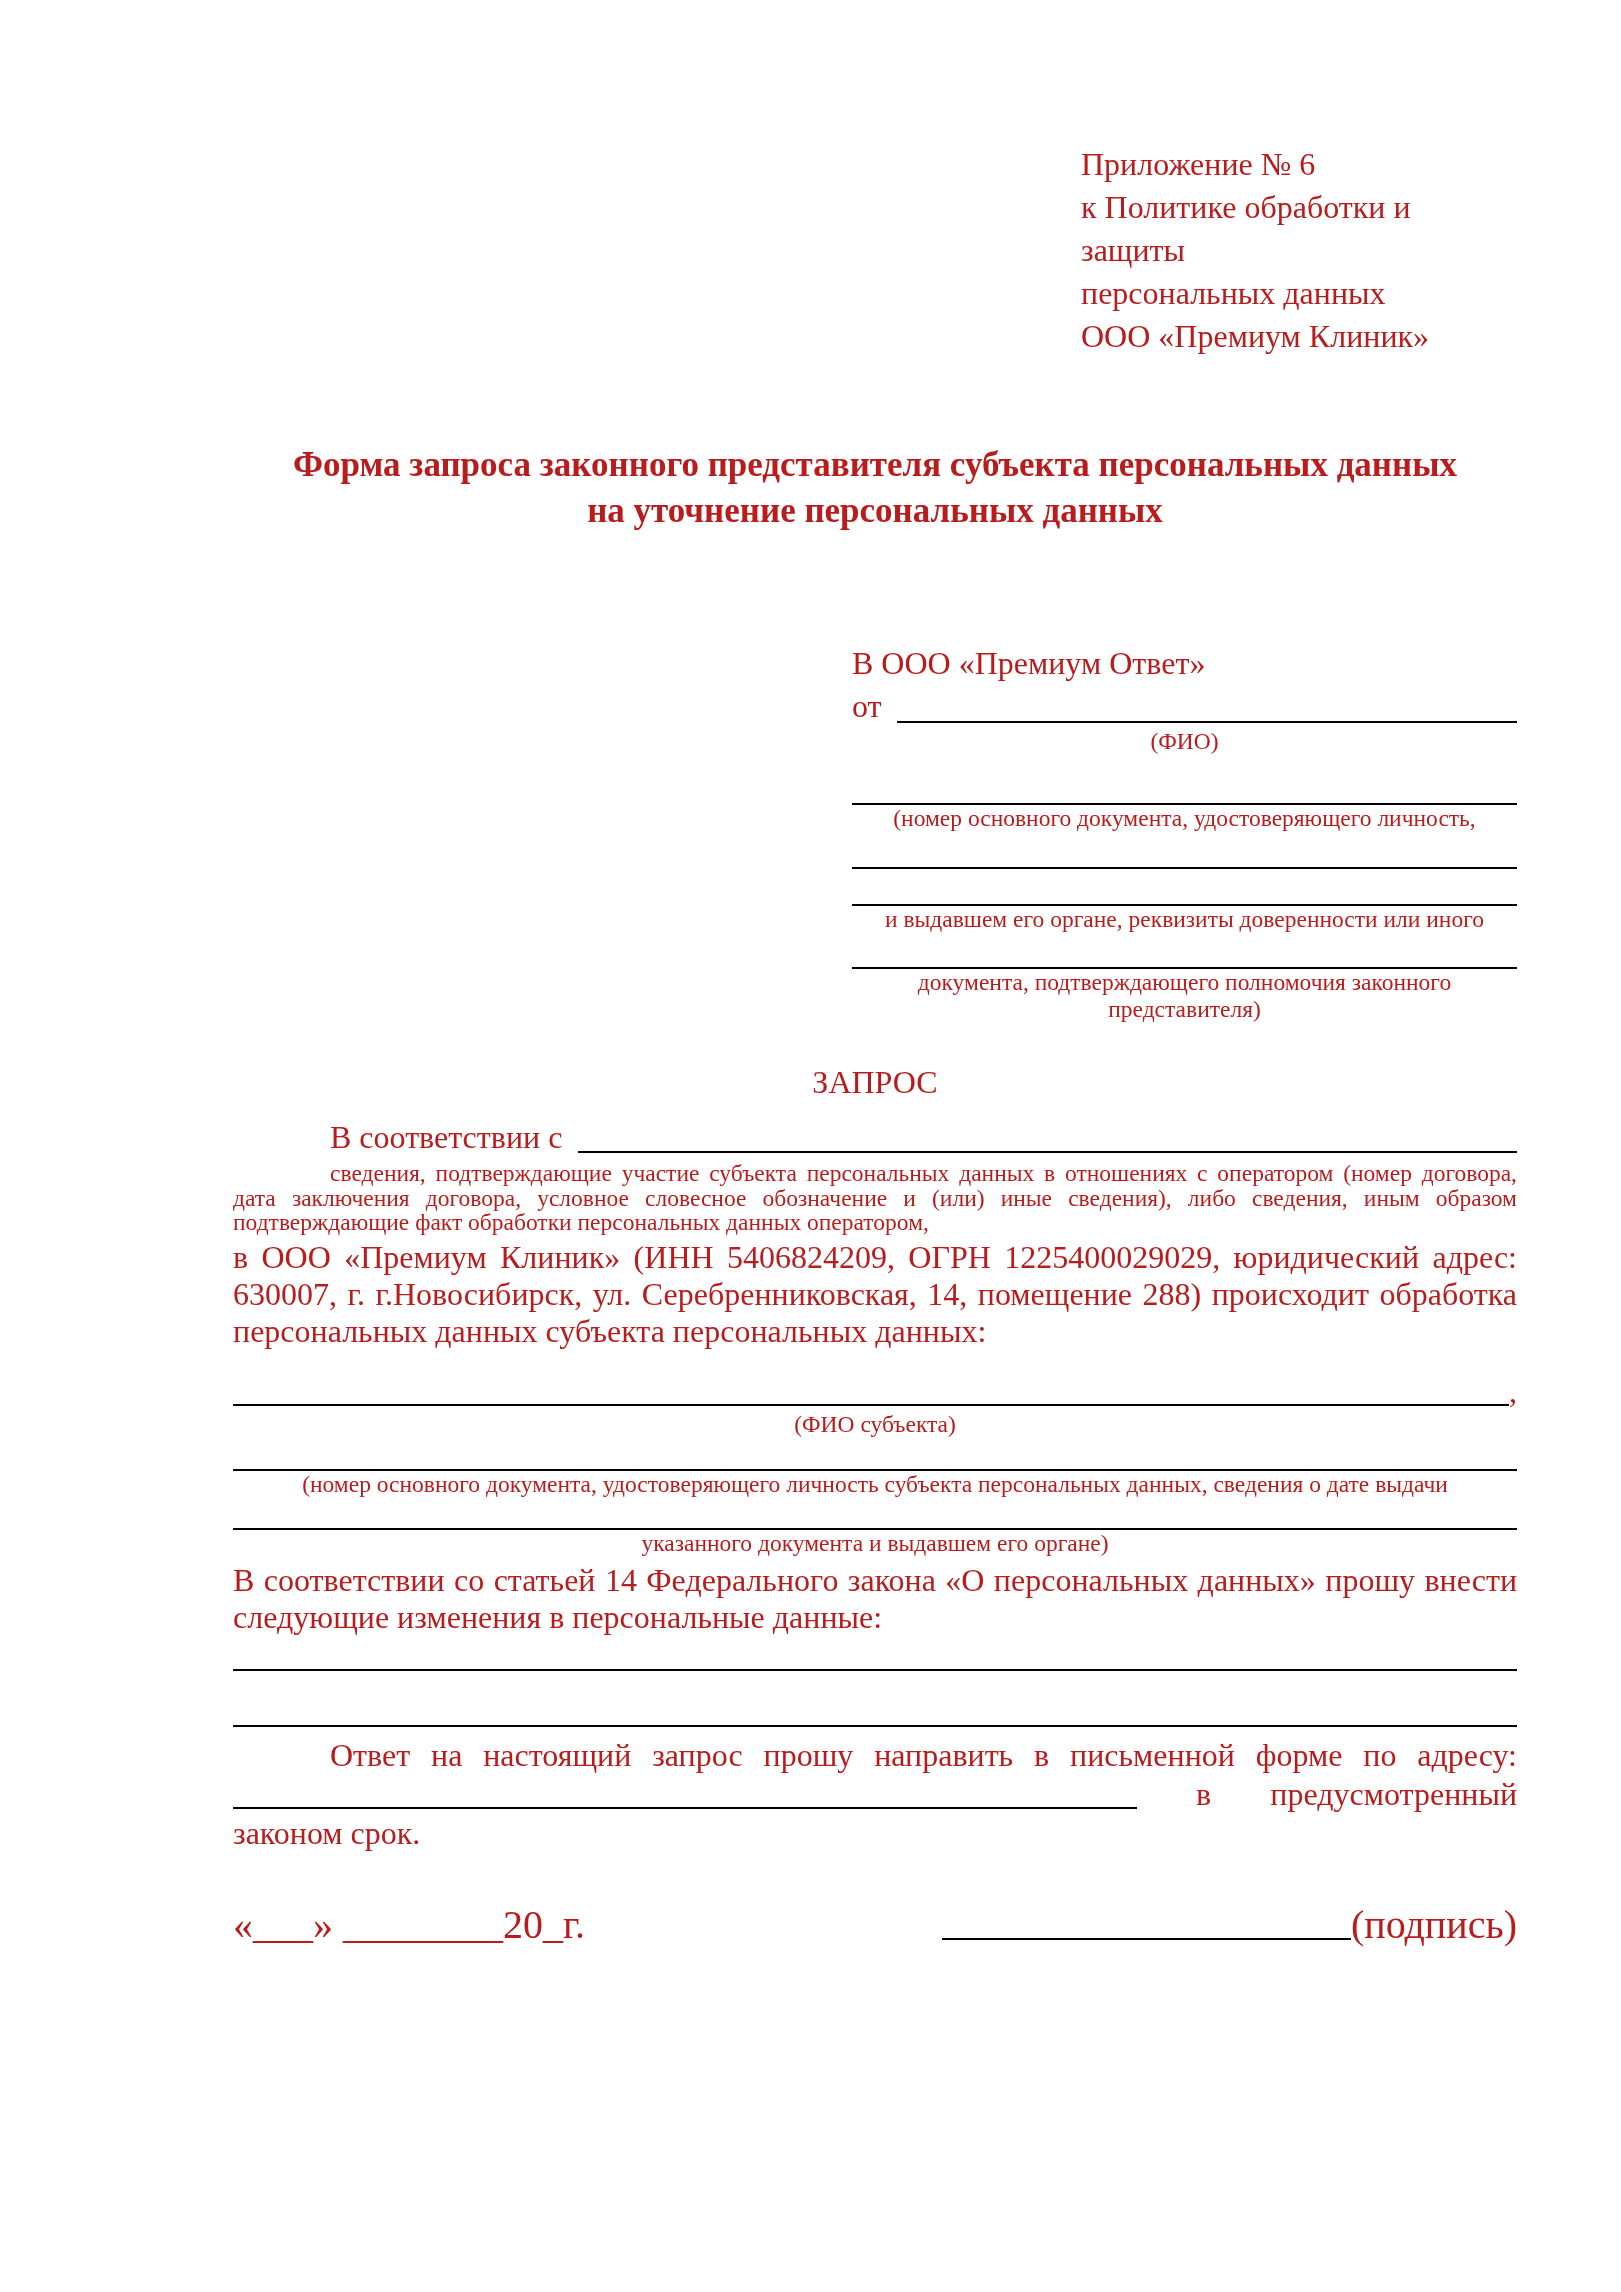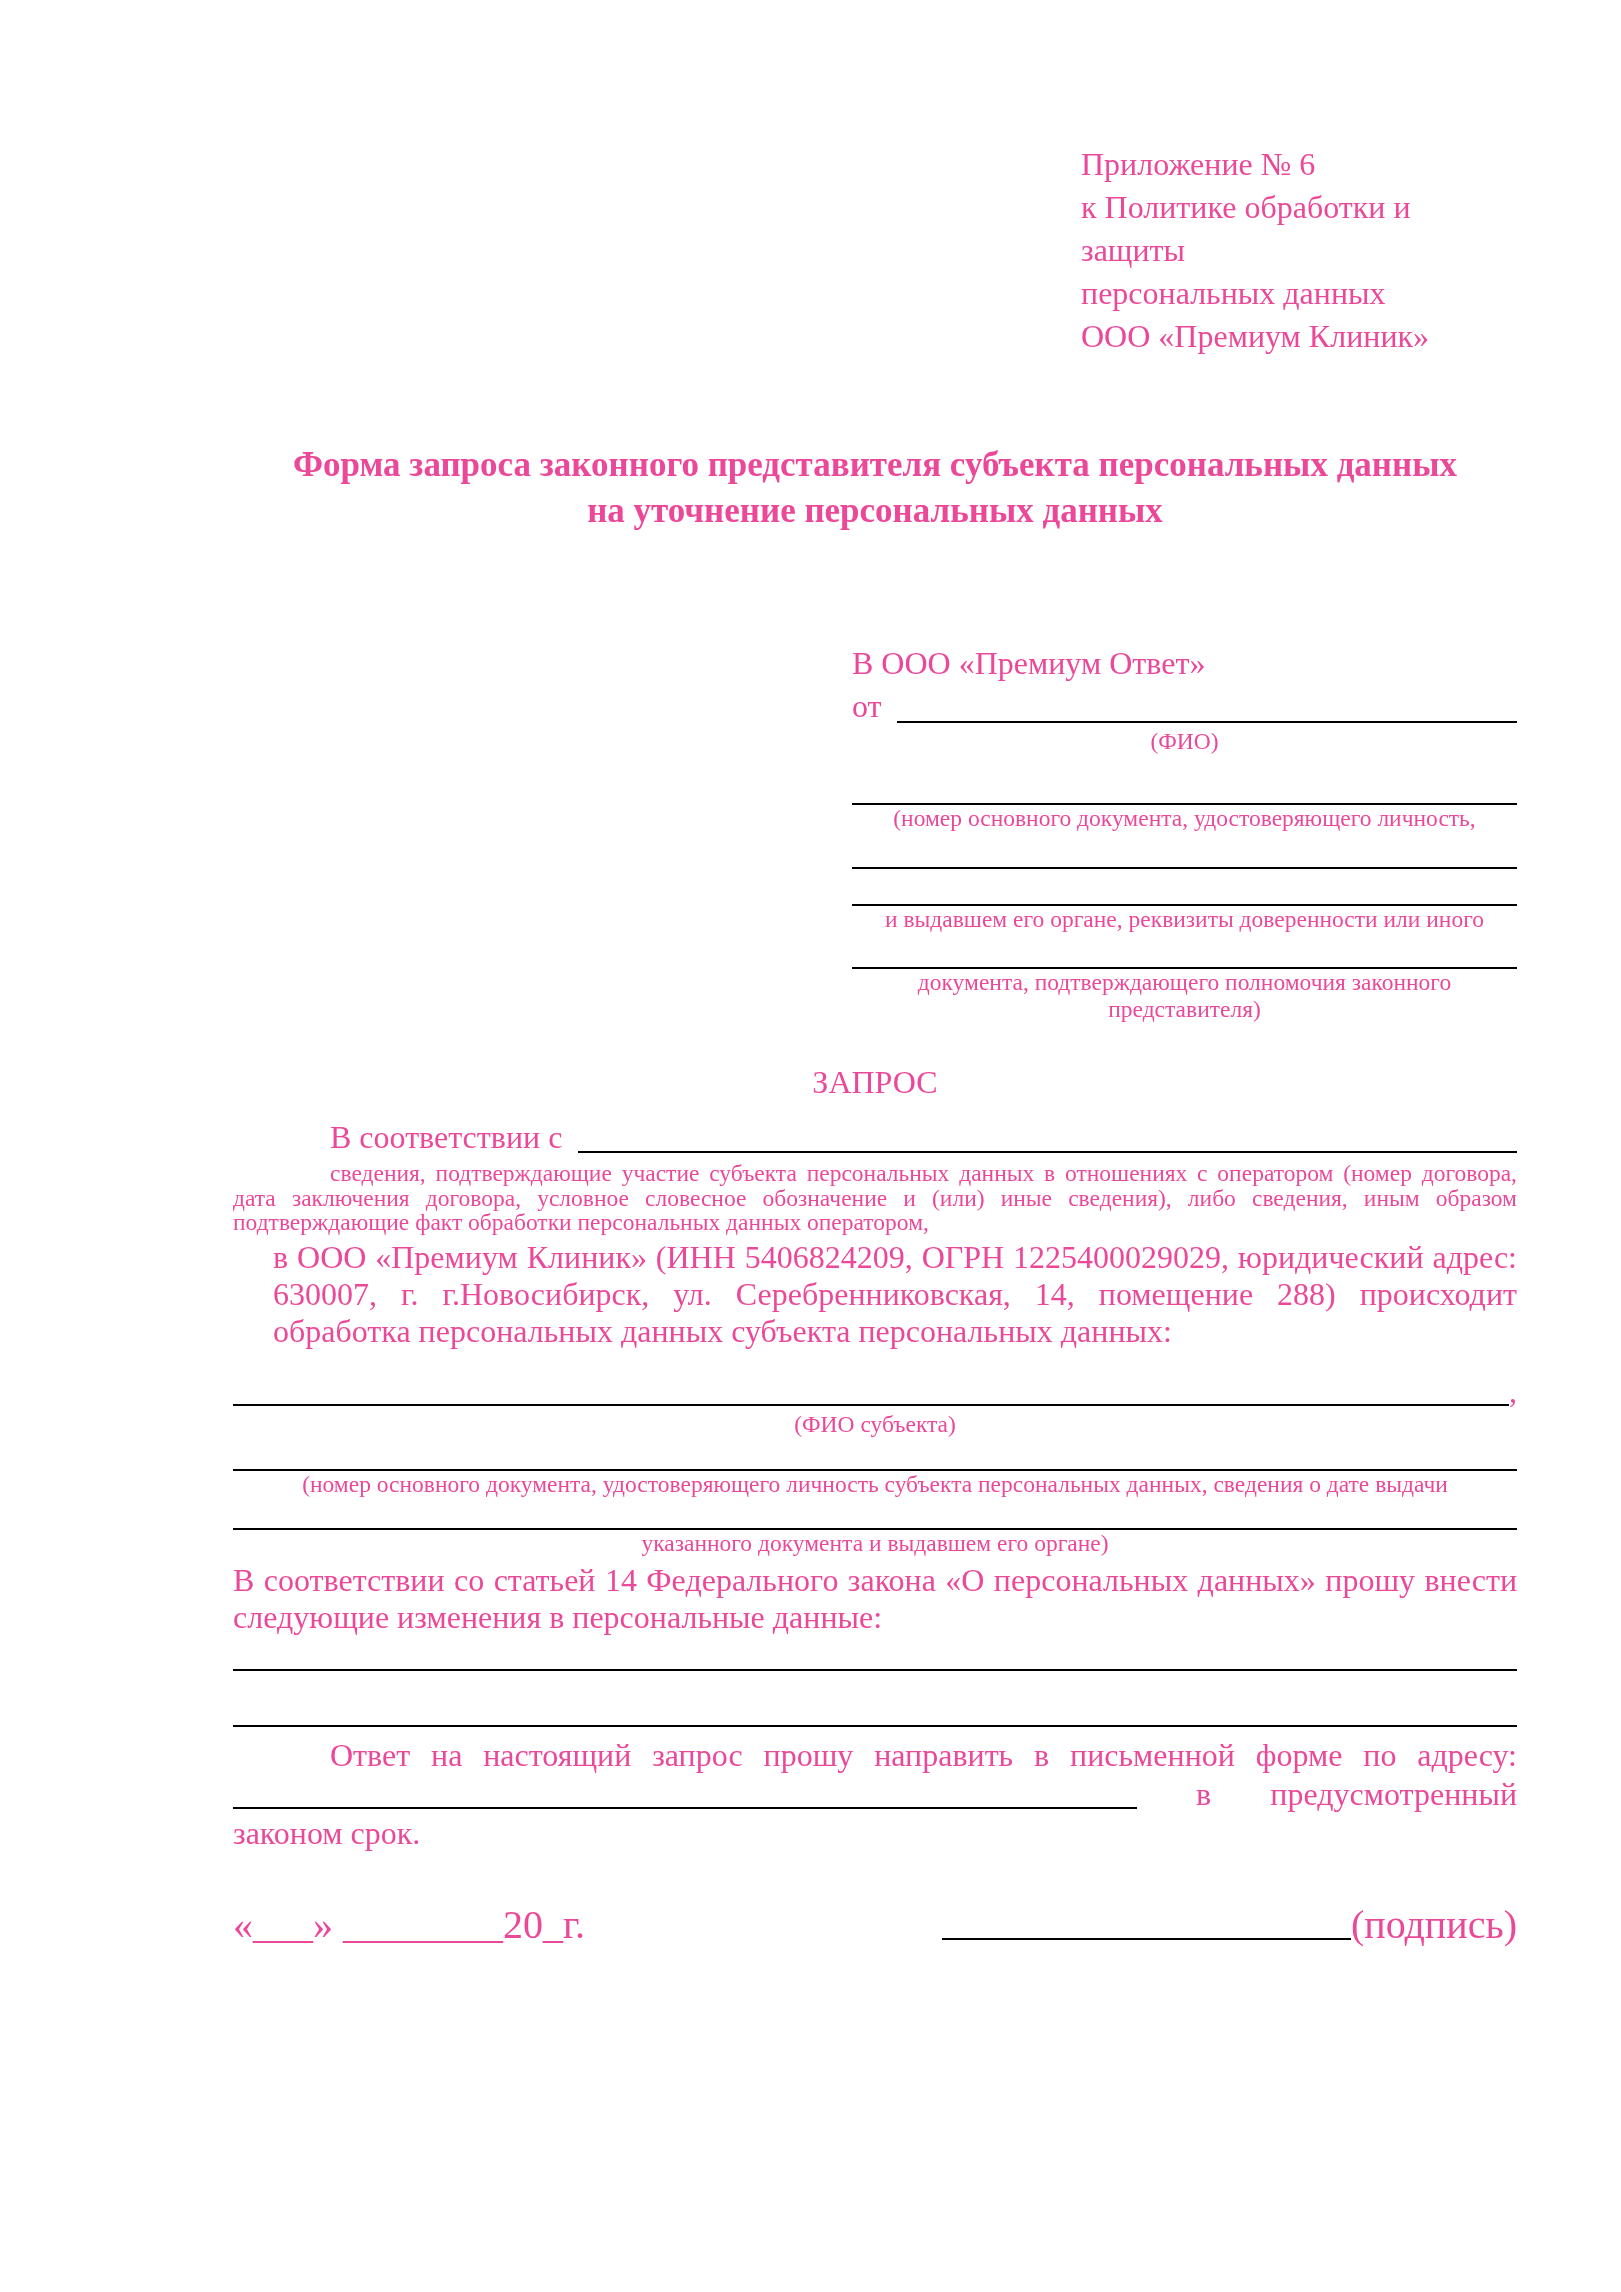--- a/index.html
+++ b/index.html
@@ -1,21 +1,21 @@
 <!DOCTYPE html>
 <html lang="ru"><head>
 <meta charset="utf-8">
 <style>
   html, body { margin: 0; padding: 0; background: #ffffff; }
   .page {
     position: relative;
     width: 1621px;
     height: 2293px;
     background: #ffffff;
-    color: #ec4899;
+    color: #b91c1c;
     font-family: "Liberation Serif", "DejaVu Serif", serif;
     overflow: hidden;
     box-sizing: border-box;
   }
   .content {
     box-sizing: border-box;
     padding: 143px 104px 0 233px; 
     width: 100%;
     height: 100%;
   }
@@ -82,21 +82,21 @@
     line-height: 24.5px;
     text-align: justify;
     text-indent: 97px;
     margin-top: 2.9px;
   }
   .para {
     font-size: 32px;
     line-height: 37px;
     text-align: justify;
   }
-  .operator-para { margin-top: 4.9px; margin-left: 40px; }
+  .operator-para { margin-top: 4.9px; }
   .subject-fio-row {
     display: flex;
     font-size: 32px;
     line-height: 39px;
     margin-top: 21.6px;
   }
   .subject-fio-row .fill-line { margin-left: 0; }
   .full-write-line {
     height: 31px;
     border-bottom: 2px solid #000;

